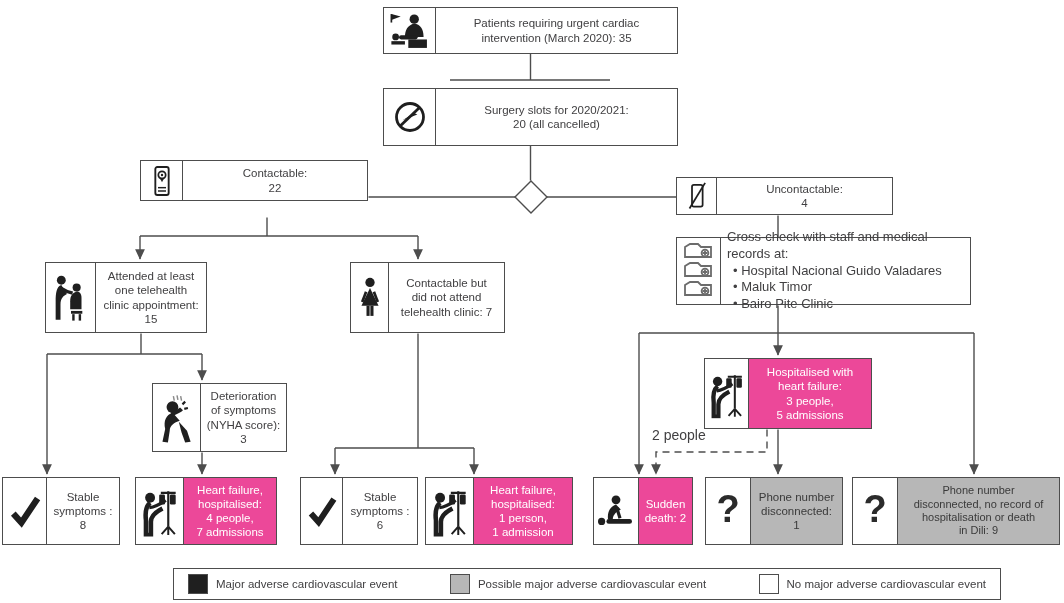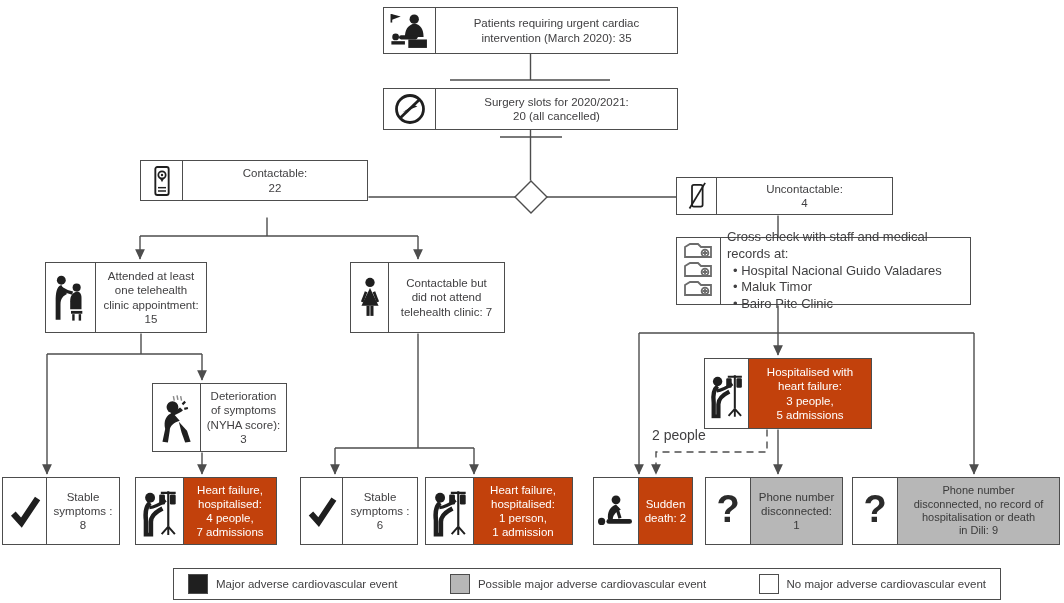--- a/index.html
+++ b/index.html
@@ -14,21 +14,21 @@
   }
   .icon-cell{
     flex:0 0 auto;display:flex;align-items:center;justify-content:center;
     border-right:1.4px solid #4d4d4d;background:#fff;box-sizing:border-box;
   }
   .text-cell{
     flex:1 1 auto;display:flex;align-items:center;justify-content:center;
     text-align:center;font-size:11.5px;line-height:1.22;color:#414042;
     padding:2px 4px;white-space:pre-line;box-sizing:border-box;
   }
-  .black-fill .text-cell{background:#c2410c;color:#ffffff;}
+  .black-fill .text-cell{background:#ec4899;color:#ffffff;}
   .gray-fill  .text-cell{background:#b7b7b7;color:#3a3a3a;}
   .qmark{font-size:38px;font-weight:700;color:#2b2b2b;line-height:1;transform:translateY(-2px);}
   .crosscheck-text{
     flex:1;display:flex;flex-direction:column;justify-content:center;
     font-size:13px;line-height:1.3;text-align:left;padding:3px 6px;box-sizing:border-box;
   }
   .crosscheck-text ul{margin:0;padding:0 0 0 6px;list-style:none;}
   .crosscheck-text li::before{content:"• ";}
   .edge-label{position:absolute;z-index:1;font-size:14px;color:#414042;}
   .legend{
@@ -112,21 +112,21 @@
         <circle cx="9" cy="29" r="4" fill="#1f1f1f"></circle>
         <rect x="13" y="27" width="22" height="5" rx="2.5" fill="#1f1f1f"></rect>
         <rect x="24" y="32" width="22" height="10" fill="#1f1f1f"></rect>
         <rect x="4" y="34" width="16" height="4" fill="#1f1f1f"></rect>
       </svg>
     </div>
     <div class="text-cell">Patients requiring urgent cardiac
 intervention (March 2020): 35</div>
   </div>
 
-  <div class="box" style="left:383px;top:88px;width:295px;height:42px">
+  <div class="box" style="left:383px;top:88px;width:295px;height:58px">
     <div class="icon-cell" style="width:52px">
       <svg width="36" height="36" viewBox="0 0 44 44">
         <circle cx="22" cy="22" r="16.5" fill="none" stroke="#1f1f1f" stroke-width="3.4"></circle>
         <path d="M13 26 L27 17 L31 19 Z" fill="#1f1f1f"></path>
         <line x1="10" y1="33" x2="34" y2="10" stroke="#1f1f1f" stroke-width="3.4"></line>
       </svg>
     </div>
     <div class="text-cell">Surgery slots for 2020/2021:
 20 (all cancelled)</div>
   </div>

